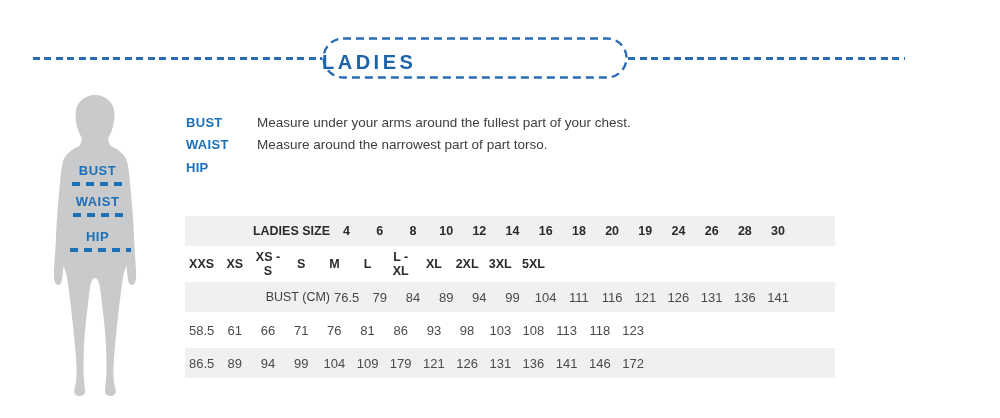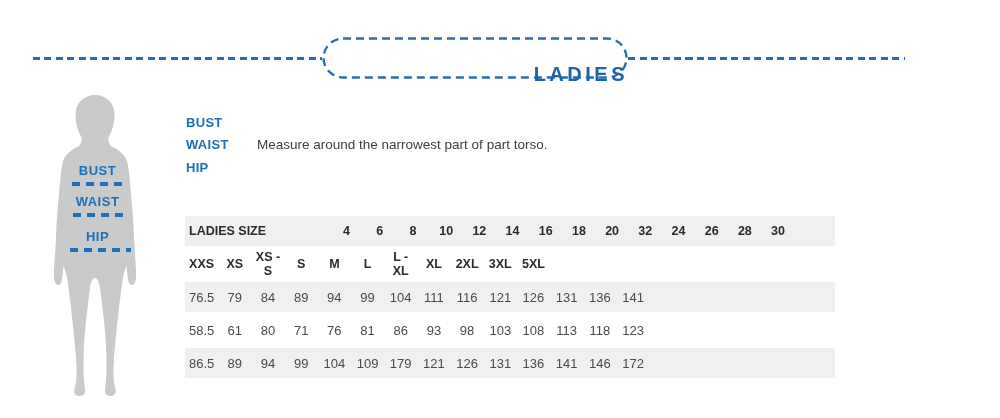--- a/index.html
+++ b/index.html
@@ -24,22 +24,22 @@
   .h-dash{
     position:absolute;height:3px;
     background:repeating-linear-gradient(90deg,var(--accent-blue) 0 7px,transparent 7px 11.5px);
   }
   .dash-left{left:33px;top:57px;width:289px;}
   .dash-right{left:628px;top:57px;width:277px;}
   .pill{position:absolute;left:322px;top:37px;width:306px;height:42px;}
   .pill svg{position:absolute;left:0;top:0;}
   .pill-border{fill:none;stroke:var(--accent-blue);stroke-width:2.4;}
   .pill-label{
-    position:absolute;left:0;top:16px;width:100%;height:42px;line-height:42px;
-    text-align:right;color:var(--title-blue);font-size:20px;font-weight:bold;
+    position:absolute;left:0;top:4px;width:100%;height:42px;line-height:42px;
+    text-align:left;color:var(--title-blue);font-size:20px;font-weight:bold;
     letter-spacing:3.5px;
   }
 
   
   .figure{position:absolute;left:30px;top:90px;width:130px;height:316px;}
   .figure svg{position:absolute;left:0;top:0;}
   .silhouette{fill:var(--silhouette-gray);}
   .fig-label{
     position:absolute;left:5px;width:125px;text-align:center;
     color:var(--label-blue);font-size:13px;font-weight:bold;letter-spacing:0.5px;
@@ -60,21 +60,21 @@
   .howto-title{font-size:14px;font-weight:bold;color:var(--heading-black);letter-spacing:0.3px;}
   .howto-items{margin-top:7px;}
   .howto-row{display:flex;height:22.5px;align-items:center;}
   .howto-term{width:71px;font-size:13px;font-weight:bold;color:var(--label-blue);letter-spacing:0.3px;}
   .howto-desc{font-size:13.5px;color:var(--text-dark);}
 
   
   .size-table{position:absolute;left:185px;top:216px;width:650px;}
   .trow{display:flex;align-items:center;height:30px;margin-bottom:3px;}
   .trow.gray{background:var(--stripe-gray);}
-  .tlabel{width:145px;padding-left:4px;font-size:12.5px;color:var(--text-dark);}
+  .tlabel{width:145px;padding-left:12px;font-size:12.5px;color:var(--text-dark);text-align:right;}
   .tcell{width:33.2px;text-align:center;font-size:13px;color:var(--value-gray);}
   .tfill{width:40px;}
   .trow.hdr .tlabel,.trow.hdr .tcell{font-weight:bold;color:#2b2b2b;font-size:12.5px;}
 </style>
 </head>
 <body>
 
 <div class="page">
 
   <div class="h-dash dash-left"></div>
@@ -136,20 +136,21 @@
     <div class="fig-label waist">WAIST</div>
     <div class="fig-dash waist"></div>
     <div class="fig-label hip">HIP</div>
     <div class="fig-dash hip"></div>
   </div>
 
   <div class="howto">
     <div class="howto-items">
       <div class="howto-row">
         <span class="howto-term">BUST</span>
+        <span class="howto-desc">Measure under your arms around the fullest part of your chest.</span>
       </div>
       <div class="howto-row">
         <span class="howto-term">WAIST</span>
         <span class="howto-desc">Measure around the narrowest part of part torso.</span>
       </div>
       <div class="howto-row">
         <span class="howto-term">HIP</span>
       </div>
     </div>
   </div>
@@ -159,21 +160,21 @@
         <span class="tlabel">LADIES SIZE</span>
         <span class="tcell">4</span>
         <span class="tcell">6</span>
         <span class="tcell">8</span>
         <span class="tcell">10</span>
         <span class="tcell">12</span>
         <span class="tcell">14</span>
         <span class="tcell">16</span>
         <span class="tcell">18</span>
         <span class="tcell">20</span>
-        <span class="tcell">32</span>
+        <span class="tcell">19</span>
         <span class="tcell">24</span>
         <span class="tcell">26</span>
         <span class="tcell">28</span>
         <span class="tcell">30</span>
         <span class="tfill"></span>
       </div>
       <div class="trow hdr">
         <span class="tcell">XXS</span>
         <span class="tcell">XS</span>
         <span class="tcell">XS - S</span>
@@ -184,40 +185,41 @@
         <span class="tcell">XL</span>
         <span class="tcell">2XL</span>
         <span class="tcell">3XL</span>
         <span class="tcell">5XL</span>
         <span class="tcell"></span>
         <span class="tcell"></span>
         <span class="tcell"></span>
         <span class="tfill"></span>
       </div>
       <div class="trow gray">
+        <span class="tlabel">BUST (CM)</span>
         <span class="tcell">76.5</span>
         <span class="tcell">79</span>
         <span class="tcell">84</span>
         <span class="tcell">89</span>
         <span class="tcell">94</span>
         <span class="tcell">99</span>
         <span class="tcell">104</span>
         <span class="tcell">111</span>
         <span class="tcell">116</span>
         <span class="tcell">121</span>
         <span class="tcell">126</span>
         <span class="tcell">131</span>
         <span class="tcell">136</span>
         <span class="tcell">141</span>
         <span class="tfill"></span>
       </div>
       <div class="trow">
         <span class="tcell">58.5</span>
         <span class="tcell">61</span>
-        <span class="tcell">80</span>
+        <span class="tcell">66</span>
         <span class="tcell">71</span>
         <span class="tcell">76</span>
         <span class="tcell">81</span>
         <span class="tcell">86</span>
         <span class="tcell">93</span>
         <span class="tcell">98</span>
         <span class="tcell">103</span>
         <span class="tcell">108</span>
         <span class="tcell">113</span>
         <span class="tcell">118</span>

